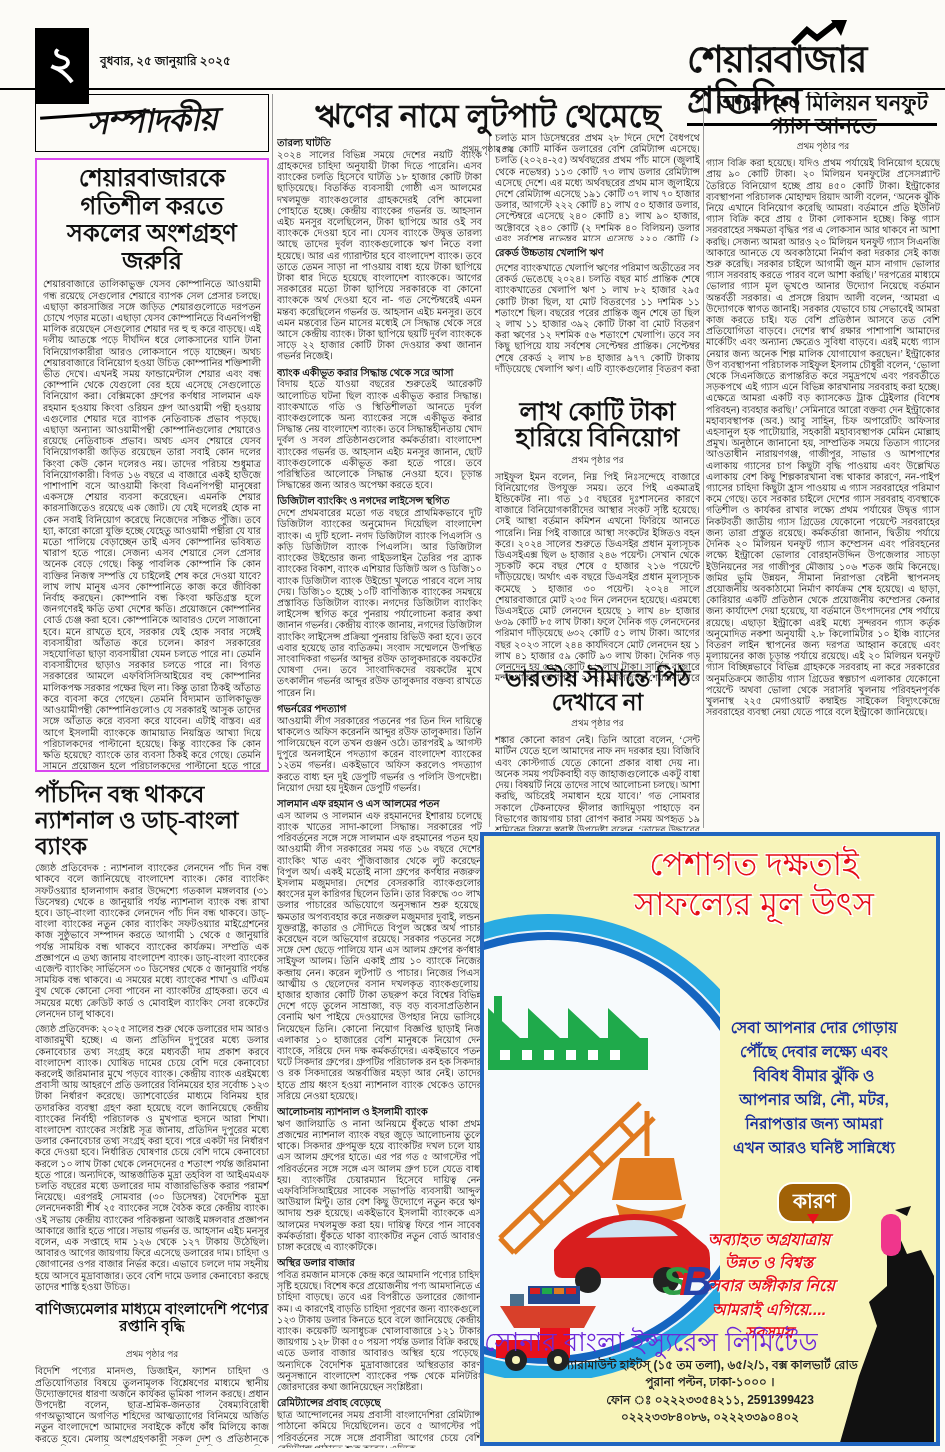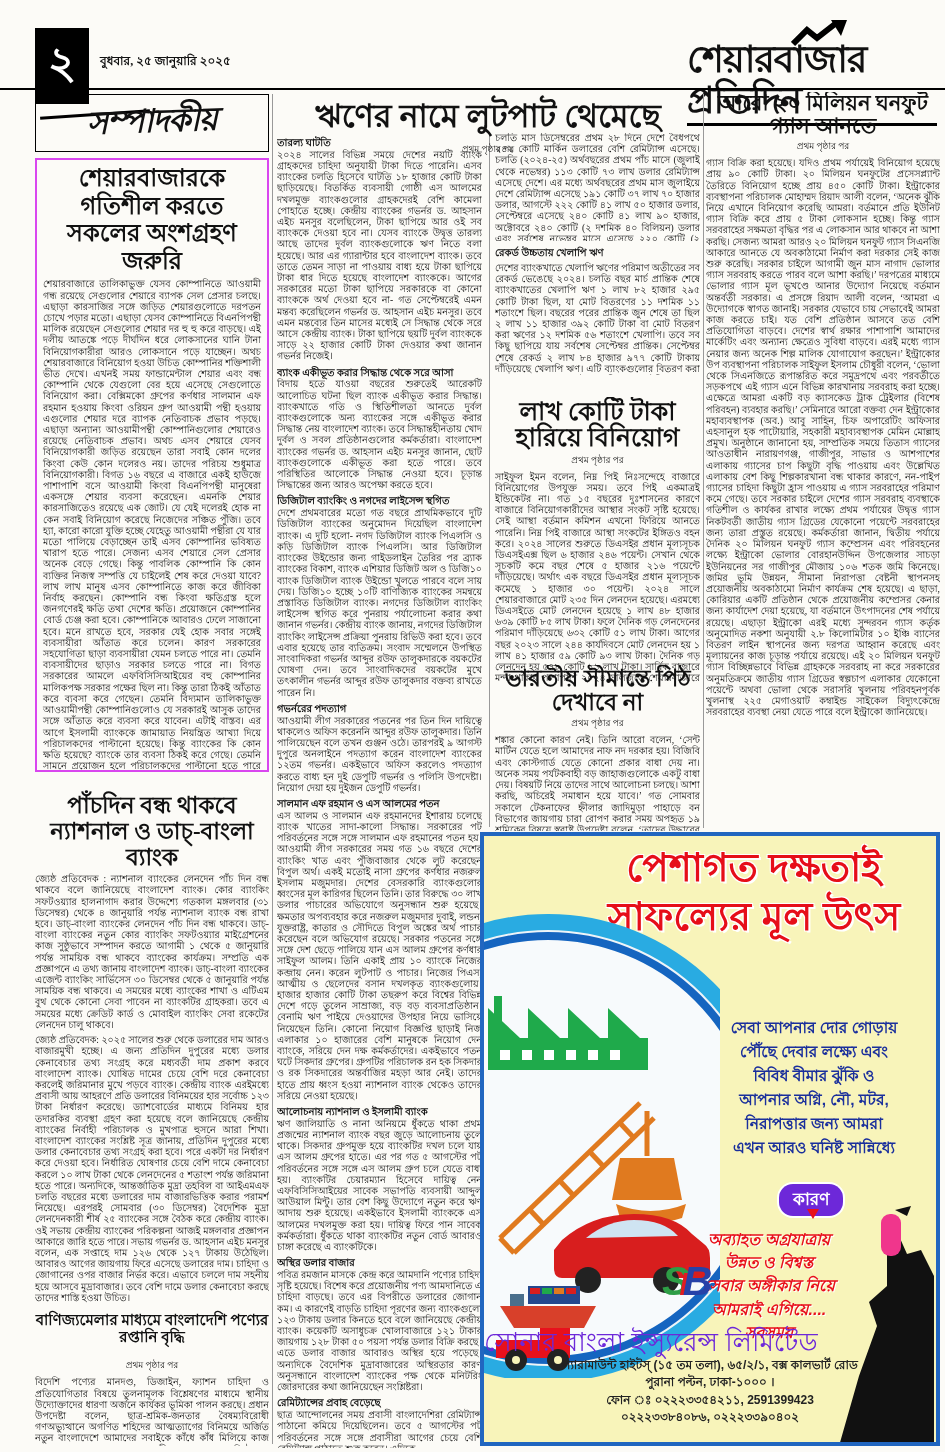--- a/index.html
+++ b/index.html
@@ -20,42 +20,42 @@
   .body-txt p{margin:0 0 3px 0;}
   .subhead{font-size:10px;font-weight:bold;margin:4px 0 1px 0;}
   .continued{text-align:center;font-size:9px;font-weight:normal;margin:1px 0 4px 0;}
   
   .col1{position:absolute;left:35px;top:94px;width:234px;height:1352px;overflow:hidden;}
   .edit-logo-box{border:1px solid #000;height:56px;display:flex;align-items:center;justify-content:center;position:relative;overflow:hidden;}
   .edit-logo{font-size:32px;font-weight:bold;font-style:italic;transform:rotate(-2deg);letter-spacing:-1px;}
   .edit-flourish{position:absolute;left:4px;top:18px;width:110px;border-top:3px solid #000;transform:rotate(-4deg);}
   .editorial-box{border:2px solid #d946ef;margin-top:6px;padding:5px 6px;height:600px;overflow:hidden;}
   .editorial-box h2{margin:0 0 4px 0;font-size:24px;line-height:1.15;text-align:center;font-weight:bold;}
-  .art-head{font-size:23px;line-height:1.12;text-align:center;font-weight:bold;margin:21px 0 4px 0;}
+  .art-head{font-size:23px;line-height:1.12;font-weight:bold;margin:10px 0 4px 0;}
   .art-head-sm{font-size:15px;line-height:1.15;text-align:center;font-weight:bold;margin:8px 0 12px 0;}
   
   .main-head{position:absolute;left:276px;top:92px;width:424px;text-align:center;}
   .main-head h1{margin:8px;font-size:32px;font-weight:bold;line-height:1.05;}
   .colA{position:absolute;left:277px;top:133px;width:205px;height:1315px;overflow:hidden;}
   .colB{position:absolute;left:495px;top:133px;width:205px;height:698px;overflow:hidden;}
   .colB .blk{position:absolute;left:0;width:205px;overflow:hidden;}
   .mid-head{font-size:25px;font-weight:bold;text-align:center;line-height:1.05;margin:2px 0 0 0;}
   .mid-head2{font-size:23px;font-weight:bold;text-align:center;line-height:1.05;margin:2px 0 0 0;}
   
   .col4{position:absolute;left:706px;top:92px;width:234px;height:740px;overflow:hidden;}
   .col4 h3{margin:0;font-size:21px;font-weight:bold;text-align:center;line-height:1.1;}
   
   .ad{position:absolute;left:480px;top:832px;width:460px;height:614px;background:#f8f4ba;border:4px solid #2166c0;
     box-sizing:border-box;overflow:hidden;font-family:"Liberation Sans", sans-serif;}
-  .ad-title{position:absolute;left:90px;top:8px;width:360px;text-align:center;color:#e60e19;font-weight:bold;
-    font-size:39px;line-height:1.25;text-shadow:2px 2px 0 #fff,-1px -1px 0 #fff,1px -1px 0 #fff,-1px 1px 0 #fff;}
+  .ad-title{position:absolute;left:90px;top:8px;width:360px;text-align:center;color:#e60e19;font-weight:normal;
+    font-size:32px;line-height:1.25;text-shadow:2px 2px 0 #fff,-1px -1px 0 #fff,1px -1px 0 #fff,-1px 1px 0 #fff;}
   .ad-illus{position:absolute;left:-14px;top:72px;}
   .ad-blue{position:absolute;left:205px;top:180px;width:250px;text-align:center;color:#1a2f9c;font-weight:bold;
     font-size:15.5px;line-height:1.55;}
-  .ad-bubble{position:absolute;left:295px;top:348px;background:#6d28d9;color:#fff;font-weight:bold;font-size:17px;
+  .ad-bubble{position:absolute;left:295px;top:348px;background:#a16207;color:#fff;font-weight:bold;font-size:20px;
     padding:2px 14px;border-radius:14px;box-shadow:0 0 0 2px #fff;}
   .ad-bubble:after{content:"";position:absolute;left:28px;bottom:-9px;border:6px solid transparent;border-top:10px solid #e8101c;}
   .ad-red{position:absolute;left:175px;top:392px;width:220px;text-align:center;color:#e8101c;font-weight:bold;
     font-style:italic;font-size:16px;line-height:1.45;text-shadow:1px 1px 0 #fff;}
   .ad-cliff{position:absolute;right:2px;top:370px;}
   .ad-logo{position:absolute;left:178px;top:425px;font-weight:bold;font-size:41px;font-style:italic;line-height:1;}
   .ad-logo .s{color:#2e9e46;}
   .ad-logo .i{color:#e01b22;margin-left:-10px;}
   .ad-logo .b{color:#2742a8;margin-left:-8px;}
   .ad-company{position:absolute;left:0;top:486px;width:452px;color:#6d28d9;font-weight:normal;font-size:26px;}

